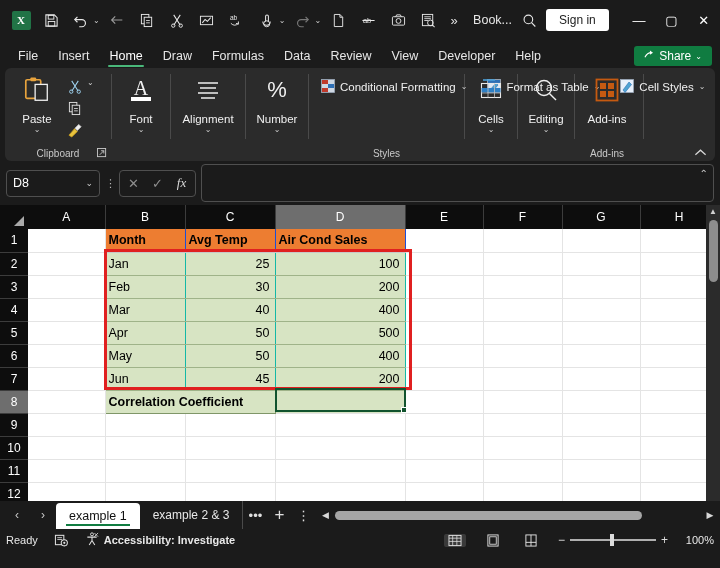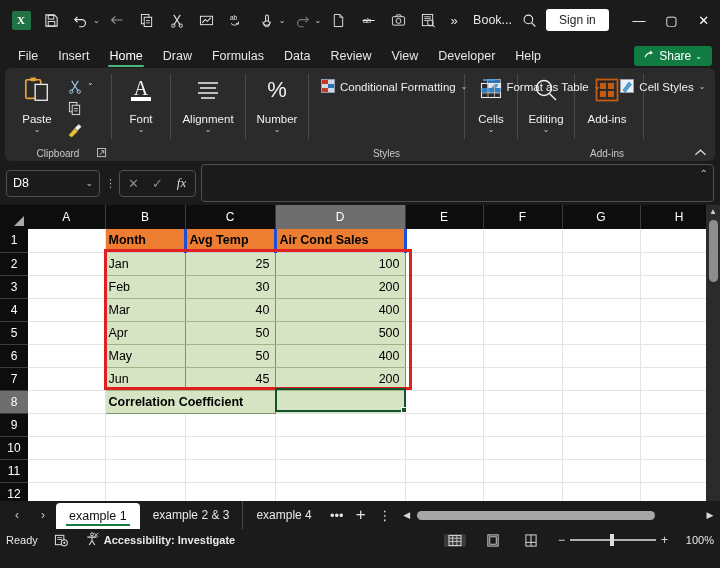--- a/index.html
+++ b/index.html
@@ -131,21 +131,21 @@
   }
   td.rowhdr.sel { background: #6e6e6e; }
   td.cell {
     background: #ffffff; border-right: 1px solid #e4e4e4; border-bottom: 1px solid #e4e4e4;
     font-size: 12.5px; color: #000; vertical-align: middle; height: 23px; overflow: hidden;
   }
   td.cell .cv { padding: 0 3px; display: block; white-space: nowrap; }
   td.cell.num .cv { text-align: right; padding-right: 5px; }
   td.hdrcell {
     background: #ED7D31; font-weight: bold; color: #000;
-    border-right: 3px solid #1d4ed8; border-bottom: 1px solid #c8c8c8;
+    border-right: 1px solid #1d4ed8; border-bottom: 1px solid #c8c8c8;
   }
   td.datacell { background: #D7E4C3; border-right: 1px solid #14b8a6; border-bottom: 1px solid #9fb389; }
   td.mergecell { background: #D7E4C3; font-weight: bold; color: #000; border: 1px solid #7f9668; }
   td.sumcell { background: #D7E4C3; }
 
   .redbox {
     position: absolute; border: 3px solid #e02020; pointer-events: none;
   }
   .selbox {
     position: absolute; border: 2px solid #11532e; pointer-events: none;
@@ -946,21 +946,20 @@
       <div class="vs-arrow">▲</div>
       <div class="vs-thumb" style="height:62px"></div>
     </div>
   </div>
 
   <div class="sheetbar">
     <div class="nav-arrow">‹</div>
     <div class="nav-arrow">›</div>
     <div class="sheettab active">example 1</div>
     <div class="sheettab">example 2 &amp; 3</div>
-    <div class="sheettab" style="border-right:none">example 4</div>
     <div class="tab-more">•••</div>
     <div class="tab-more" style="font-size:17px">+</div>
     <div class="tab-more">⋮</div>
     <div class="hscrollwrap">
       <div class="hs-arrow">◀</div>
       <div class="hs-track">
         <div class="hs-thumb"></div>
       </div>
       <div class="hs-arrow">▶</div>
     </div>

